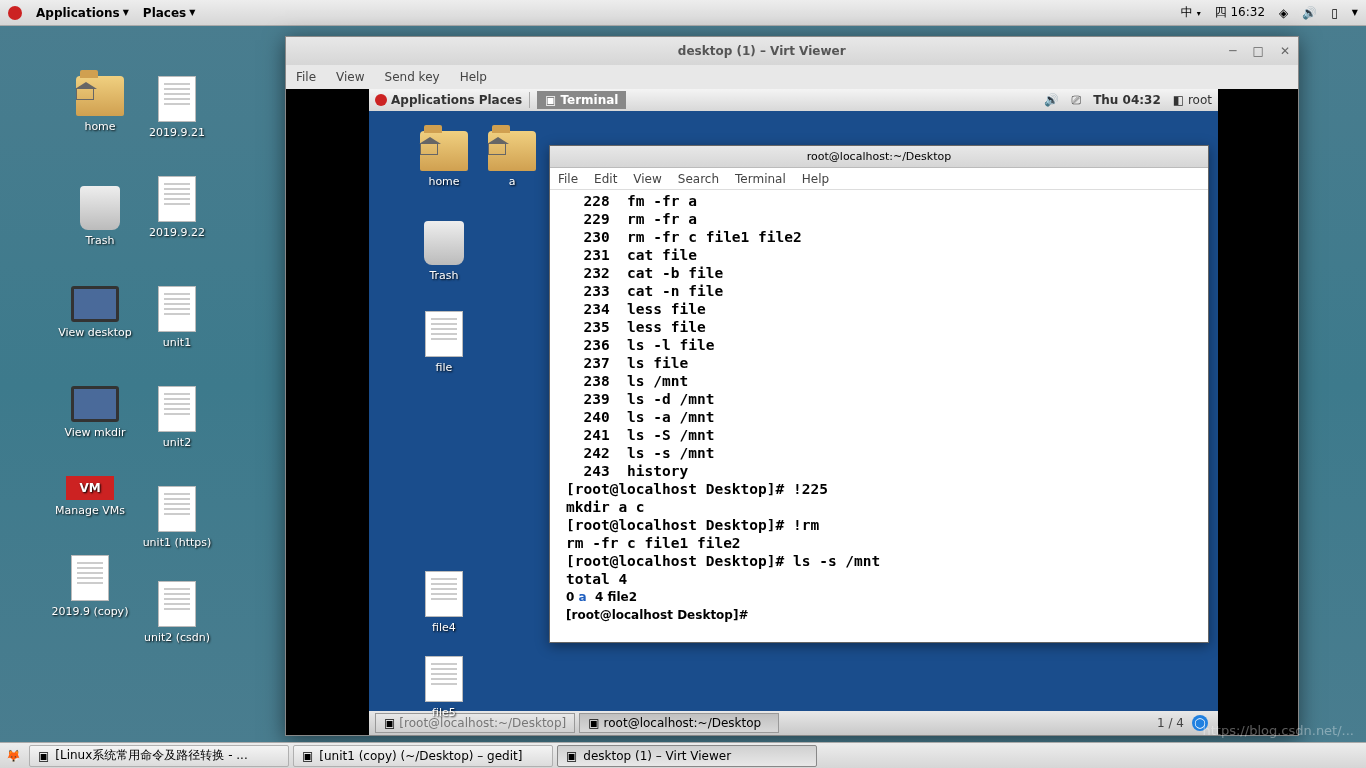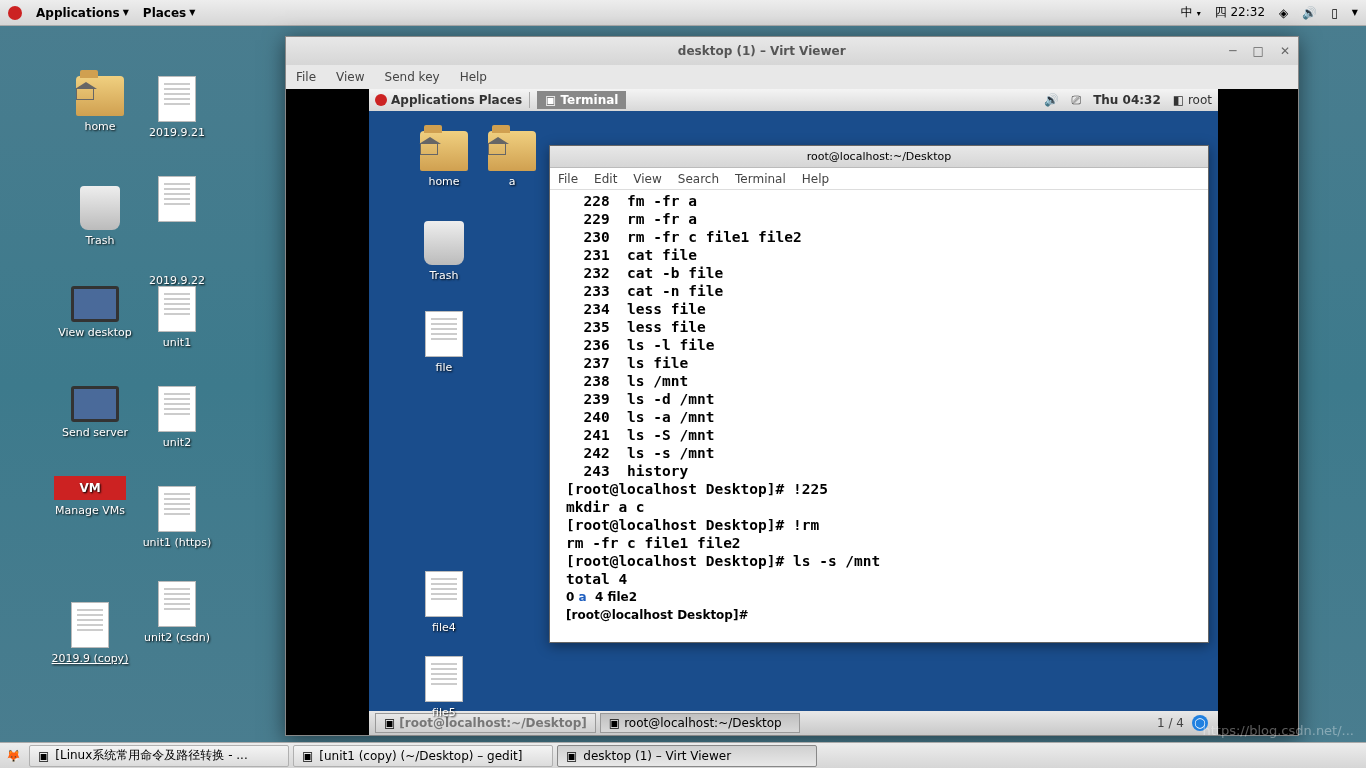--- a/index.html
+++ b/index.html
@@ -14,21 +14,21 @@
 .bottombar{position:absolute;bottom:0;left:0;right:0;height:26px;background:linear-gradient(#ededed,#d6d6d6);border-top:1px solid #aaa;display:flex;align-items:center}
 .taskbtn{height:22px;border:1px solid #b0b0b0;background:linear-gradient(#f4f4f4,#dcdcdc);margin:0 2px;display:flex;align-items:center;gap:6px;padding:0 8px;min-width:260px;border-radius:2px;cursor:pointer}
 .taskbtn.active{background:linear-gradient(#d0d0d0,#e8e8e8);border-color:#888}
 .dicon{display:flex;flex-direction:column;align-items:center;position:absolute;width:90px;color:#fff;text-shadow:1px 1px 2px #000;cursor:pointer}
 .ic-folder{width:48px;height:40px;background:linear-gradient(#f0d080,#d0a050);border-radius:4px 4px 2px 2px;margin-bottom:4px;position:relative}
 .ic-folder:before{content:"";position:absolute;top:-6px;left:4px;width:18px;height:8px;background:#d0a050;border-radius:2px 2px 0 0}
 .ic-file{width:38px;height:46px;background:#fff;border:1px solid #bbb;margin-bottom:4px;position:relative}
 .ic-file:before{content:"";position:absolute;top:6px;left:5px;right:5px;height:2px;background:#ccc;box-shadow:0 5px 0 #ccc,0 10px 0 #ccc,0 15px 0 #ccc,0 20px 0 #ccc}
 .ic-trash{width:40px;height:44px;background:linear-gradient(#eee,#bbb);border-radius:4px 4px 8px 8px;margin-bottom:4px}
 .ic-screen{width:48px;height:36px;background:#4a6a9a;border:3px solid #333;border-radius:3px;margin-bottom:4px}
-.ic-vm{width:72px;height:24px;background:#c22;color:#fff;font-weight:bold;text-align:center;line-height:24px;margin-bottom:4px}
+.ic-vm{width:48px;height:24px;background:#c22;color:#fff;font-weight:bold;text-align:center;line-height:24px;margin-bottom:4px}
 .ic-vol{width:40px;height:40px;background:linear-gradient(#a070c0,#8050a0);border-radius:4px;margin-bottom:4px}
 .vvwin{position:absolute;left:285px;top:36px;width:1014px;height:700px;background:#e8e8e8;border:1px solid #888;box-shadow:0 4px 20px rgba(0,0,0,0.5);display:flex;flex-direction:column}
 .vtitle{height:28px;background:linear-gradient(#e8e8e8,#d6d6d6);display:flex;align-items:center;padding:0 8px}
 .vtitle span{margin:0 auto;font-weight:bold;color:#555}
 .vctrl{display:flex;gap:16px;color:#666;font-size:14px}
 .vctrl div{cursor:pointer}
 .vmenu{height:24px;display:flex;align-items:center;gap:20px;padding:0 10px;color:#444}
 .vmenu span{cursor:pointer}
 .vbody{flex:1;background:#000;position:relative}
 .guest{position:absolute;left:83px;right:80px;top:0;bottom:0;background:#1a4d8c;display:flex;flex-direction:column}
@@ -62,21 +62,21 @@
   <div class="topbar-item">
       <span>Applications</span>
       <span class="tri">▼</span>
     </div>
   <div class="topbar-item">
       <span>Places</span>
       <span class="tri">▼</span>
     </div>
   <div class="topbar-right">
     <div><span>中</span> <span class="tri">▾</span></div>
-    <div>四 22:32</div>
+    <div>四 16:32</div>
     <div>◈</div>
     <div>🔊</div>
     <div>▯</div>
     <div class="tri">▼</div>
   </div>
 </div>
 
 <div class="desktop" id="host-desktop">
     <div class="dicon" style="left: 55px; top: 50px;">
       <div class="ic-folder"><div class="ghome" style="margin: 12px auto 0px;"></div></div>
@@ -85,47 +85,47 @@
     <div class="dicon" style="left: 132px; top: 50px;">
       <div class="ic-file"></div>
       <div style="font-size: 11px; text-align: center;">2019.9.21</div>
     </div>
     <div class="dicon" style="left: 55px; top: 160px;">
       <div class="ic-trash"></div>
       <div style="font-size: 11px; text-align: center;">Trash</div>
     </div>
     <div class="dicon" style="left: 132px; top: 150px;">
       <div class="ic-file"></div>
-      <div style="font-size: 11px; text-align: center; margin-top: 48px;">2019.9.22</div>
+      <div style="font-size: 11px; text-align: center;">2019.9.22</div>
     </div>
     <div class="dicon" style="left: 50px; top: 260px;">
       <div class="ic-screen"></div>
       <div style="font-size: 11px; text-align: center;">View desktop</div>
     </div>
     <div class="dicon" style="left: 132px; top: 260px;">
       <div class="ic-file"></div>
       <div style="font-size: 11px; text-align: center;">unit1</div>
     </div>
     <div class="dicon" style="left: 50px; top: 360px;">
       <div class="ic-screen"></div>
-      <div style="font-size: 11px; text-align: center;">Send server</div>
+      <div style="font-size: 11px; text-align: center;">View mkdir</div>
     </div>
     <div class="dicon" style="left: 132px; top: 360px;">
       <div class="ic-file"></div>
       <div style="font-size: 11px; text-align: center;">unit2</div>
     </div>
     <div class="dicon" style="left: 45px; top: 450px;">
       <div class="ic-vm">VM</div>
       <div style="font-size: 11px; text-align: center;">Manage VMs</div>
     </div>
     <div class="dicon" style="left: 132px; top: 460px;">
       <div class="ic-file"></div>
       <div style="font-size: 11px; text-align: center;">unit1 (https)</div>
     </div>
-    <div class="dicon" style="left: 45px; top: 576px; text-decoration: underline;">
+    <div class="dicon" style="left: 45px; top: 529px;">
       <div class="ic-file"></div>
       <div style="font-size: 11px; text-align: center;">2019.9 (copy)</div>
     </div>
     <div class="dicon" style="left: 132px; top: 555px;">
       <div class="ic-file"></div>
       <div style="font-size: 11px; text-align: center;">unit2 (csdn)</div>
     </div>
   </div>
 
 <div class="vvwin">
@@ -215,21 +215,21 @@
             <div style="font-size: 11px;">file4</div>
           </div>
           <div class="gdicon" style="left: 40px; top: 545px;">
             <div class="ic-file"></div>
             <div style="font-size: 11px;">file5</div>
           </div>
         </div>
       <div class="gbottom" id="guest-bottom">
         <div class="gtask">
             <span>▣</span>
-            <span style="color: rgb(119, 119, 119); font-weight: bold;">[root@localhost:~/Desktop]</span>
+            <span style="color: rgb(119, 119, 119);">[root@localhost:~/Desktop]</span>
           </div>
           <div class="gtask act">
             <span>▣</span>
             <span>root@localhost:~/Desktop</span>
           </div>
       <div class="gbottom-right">
           <span>1 / 4</span>
           <div class="tiny-circ">◯</div>
         </div>
         </div>

